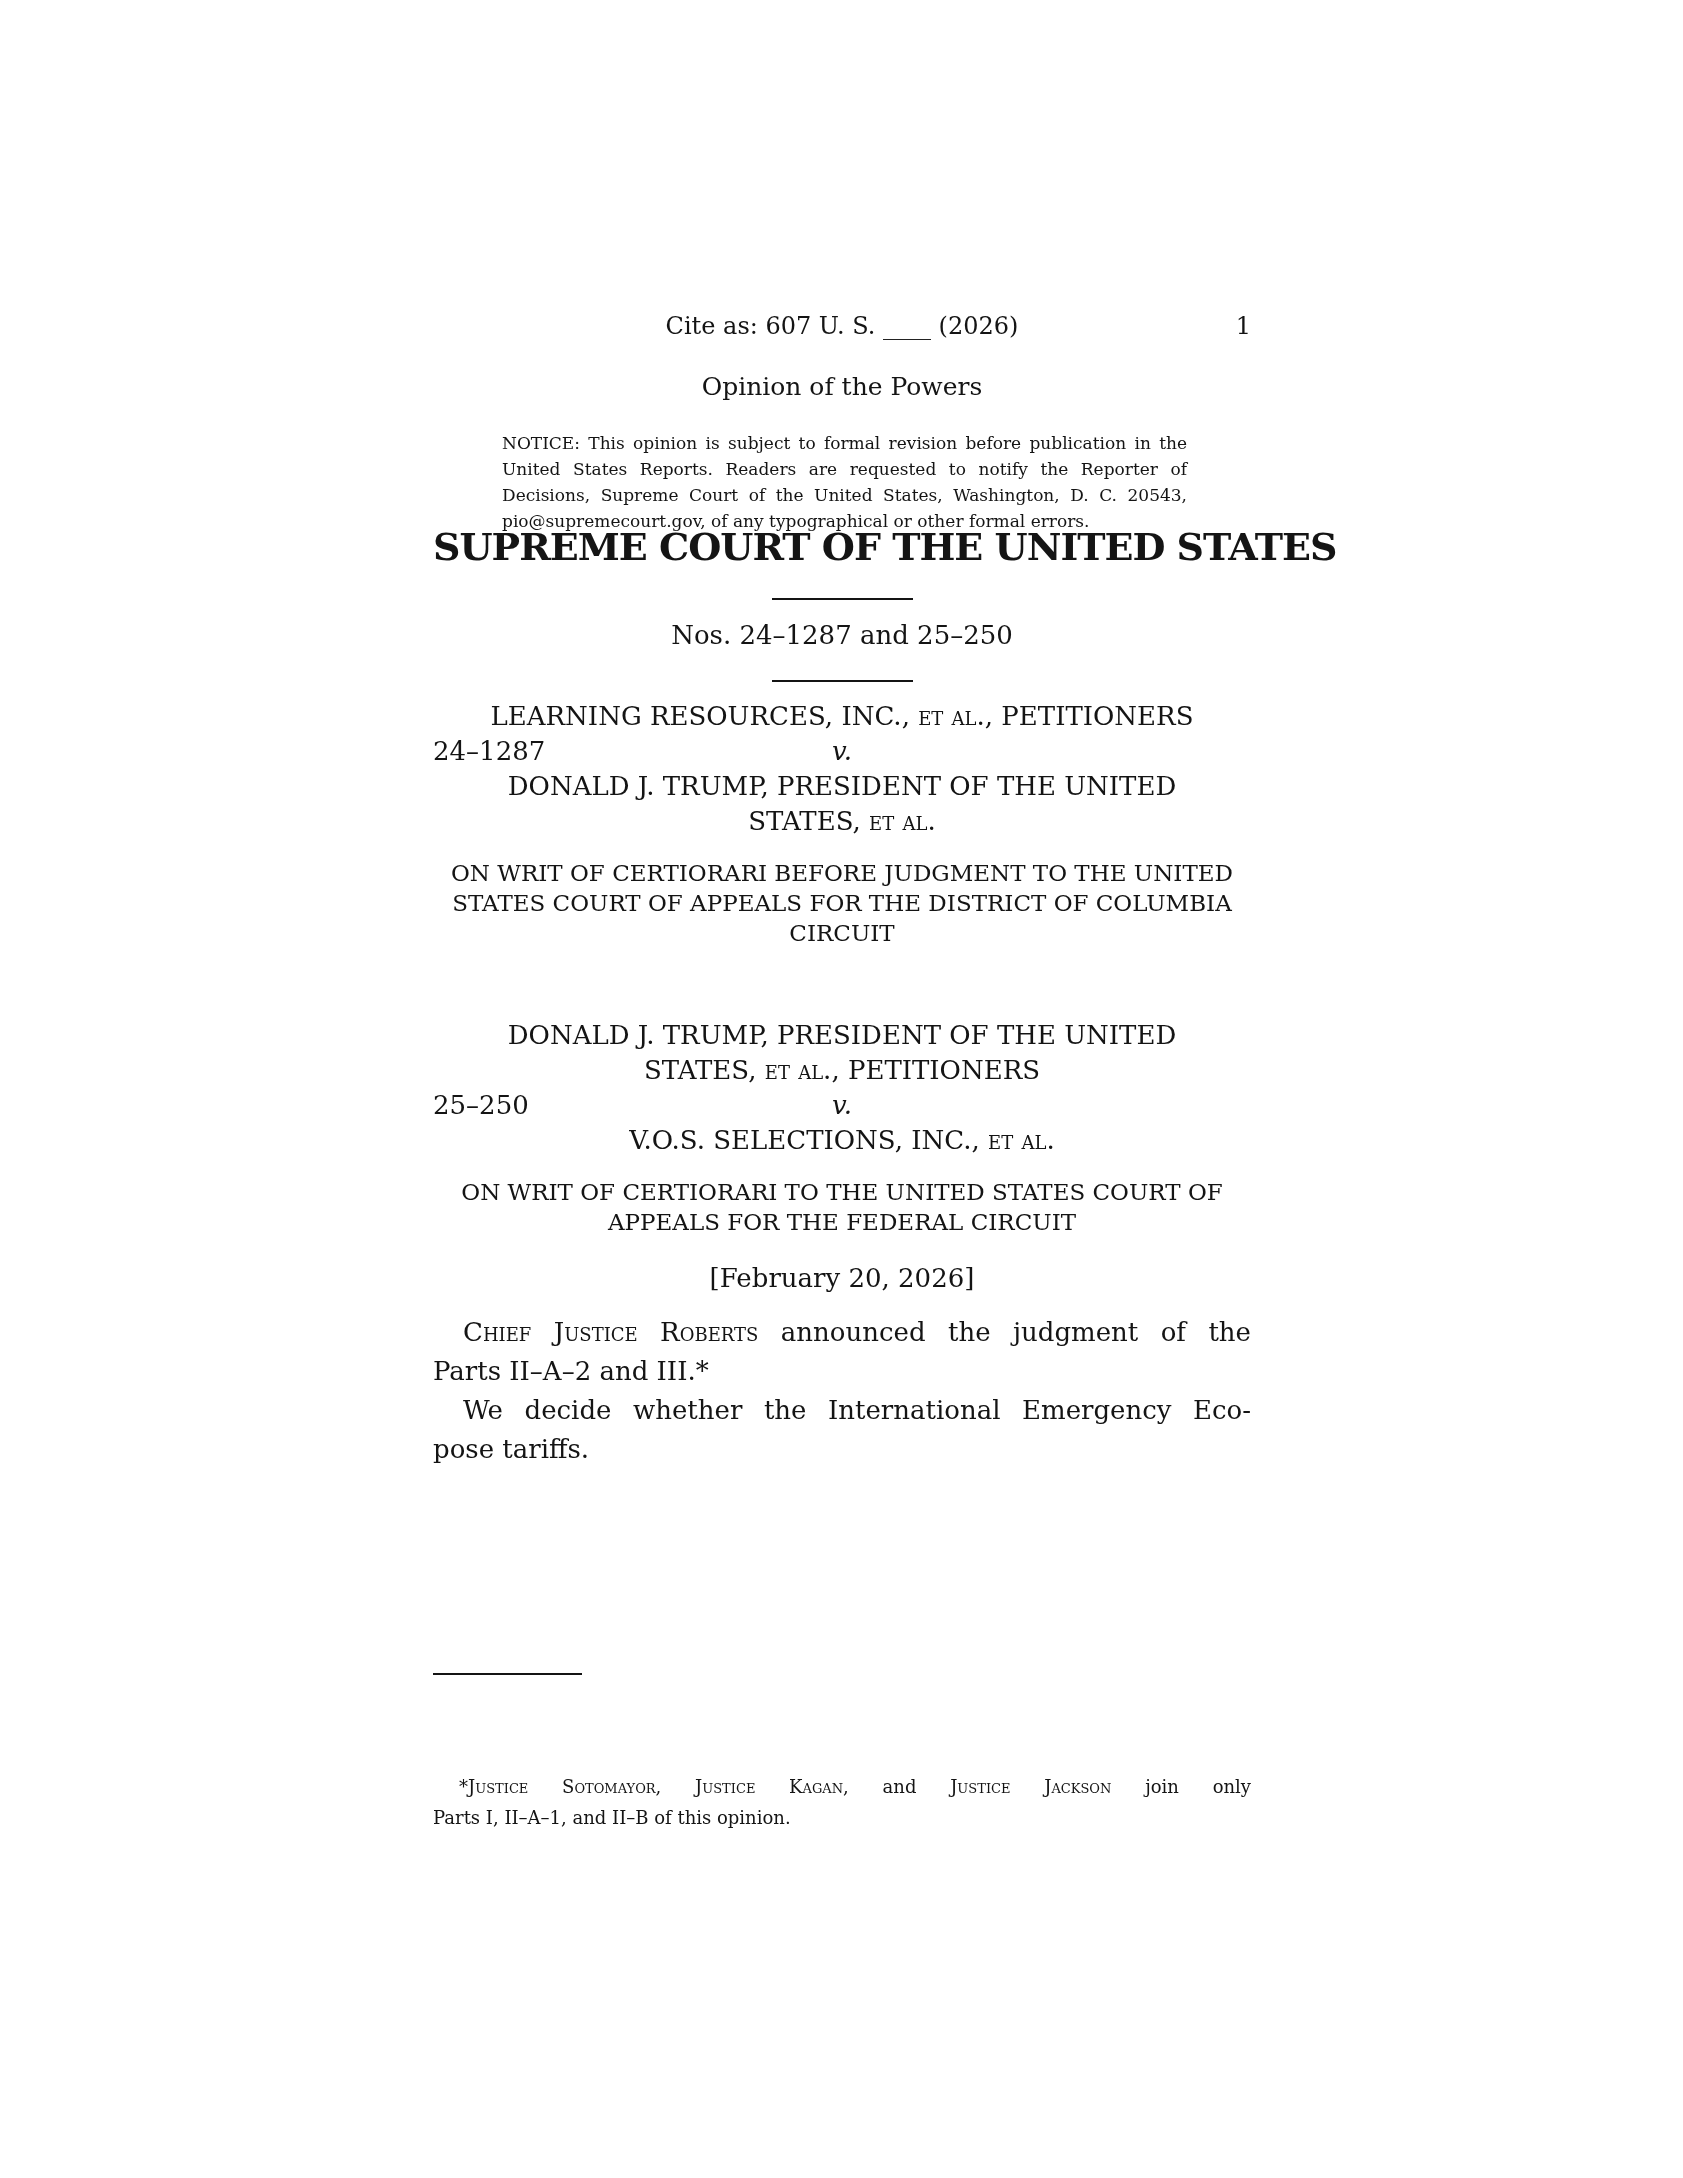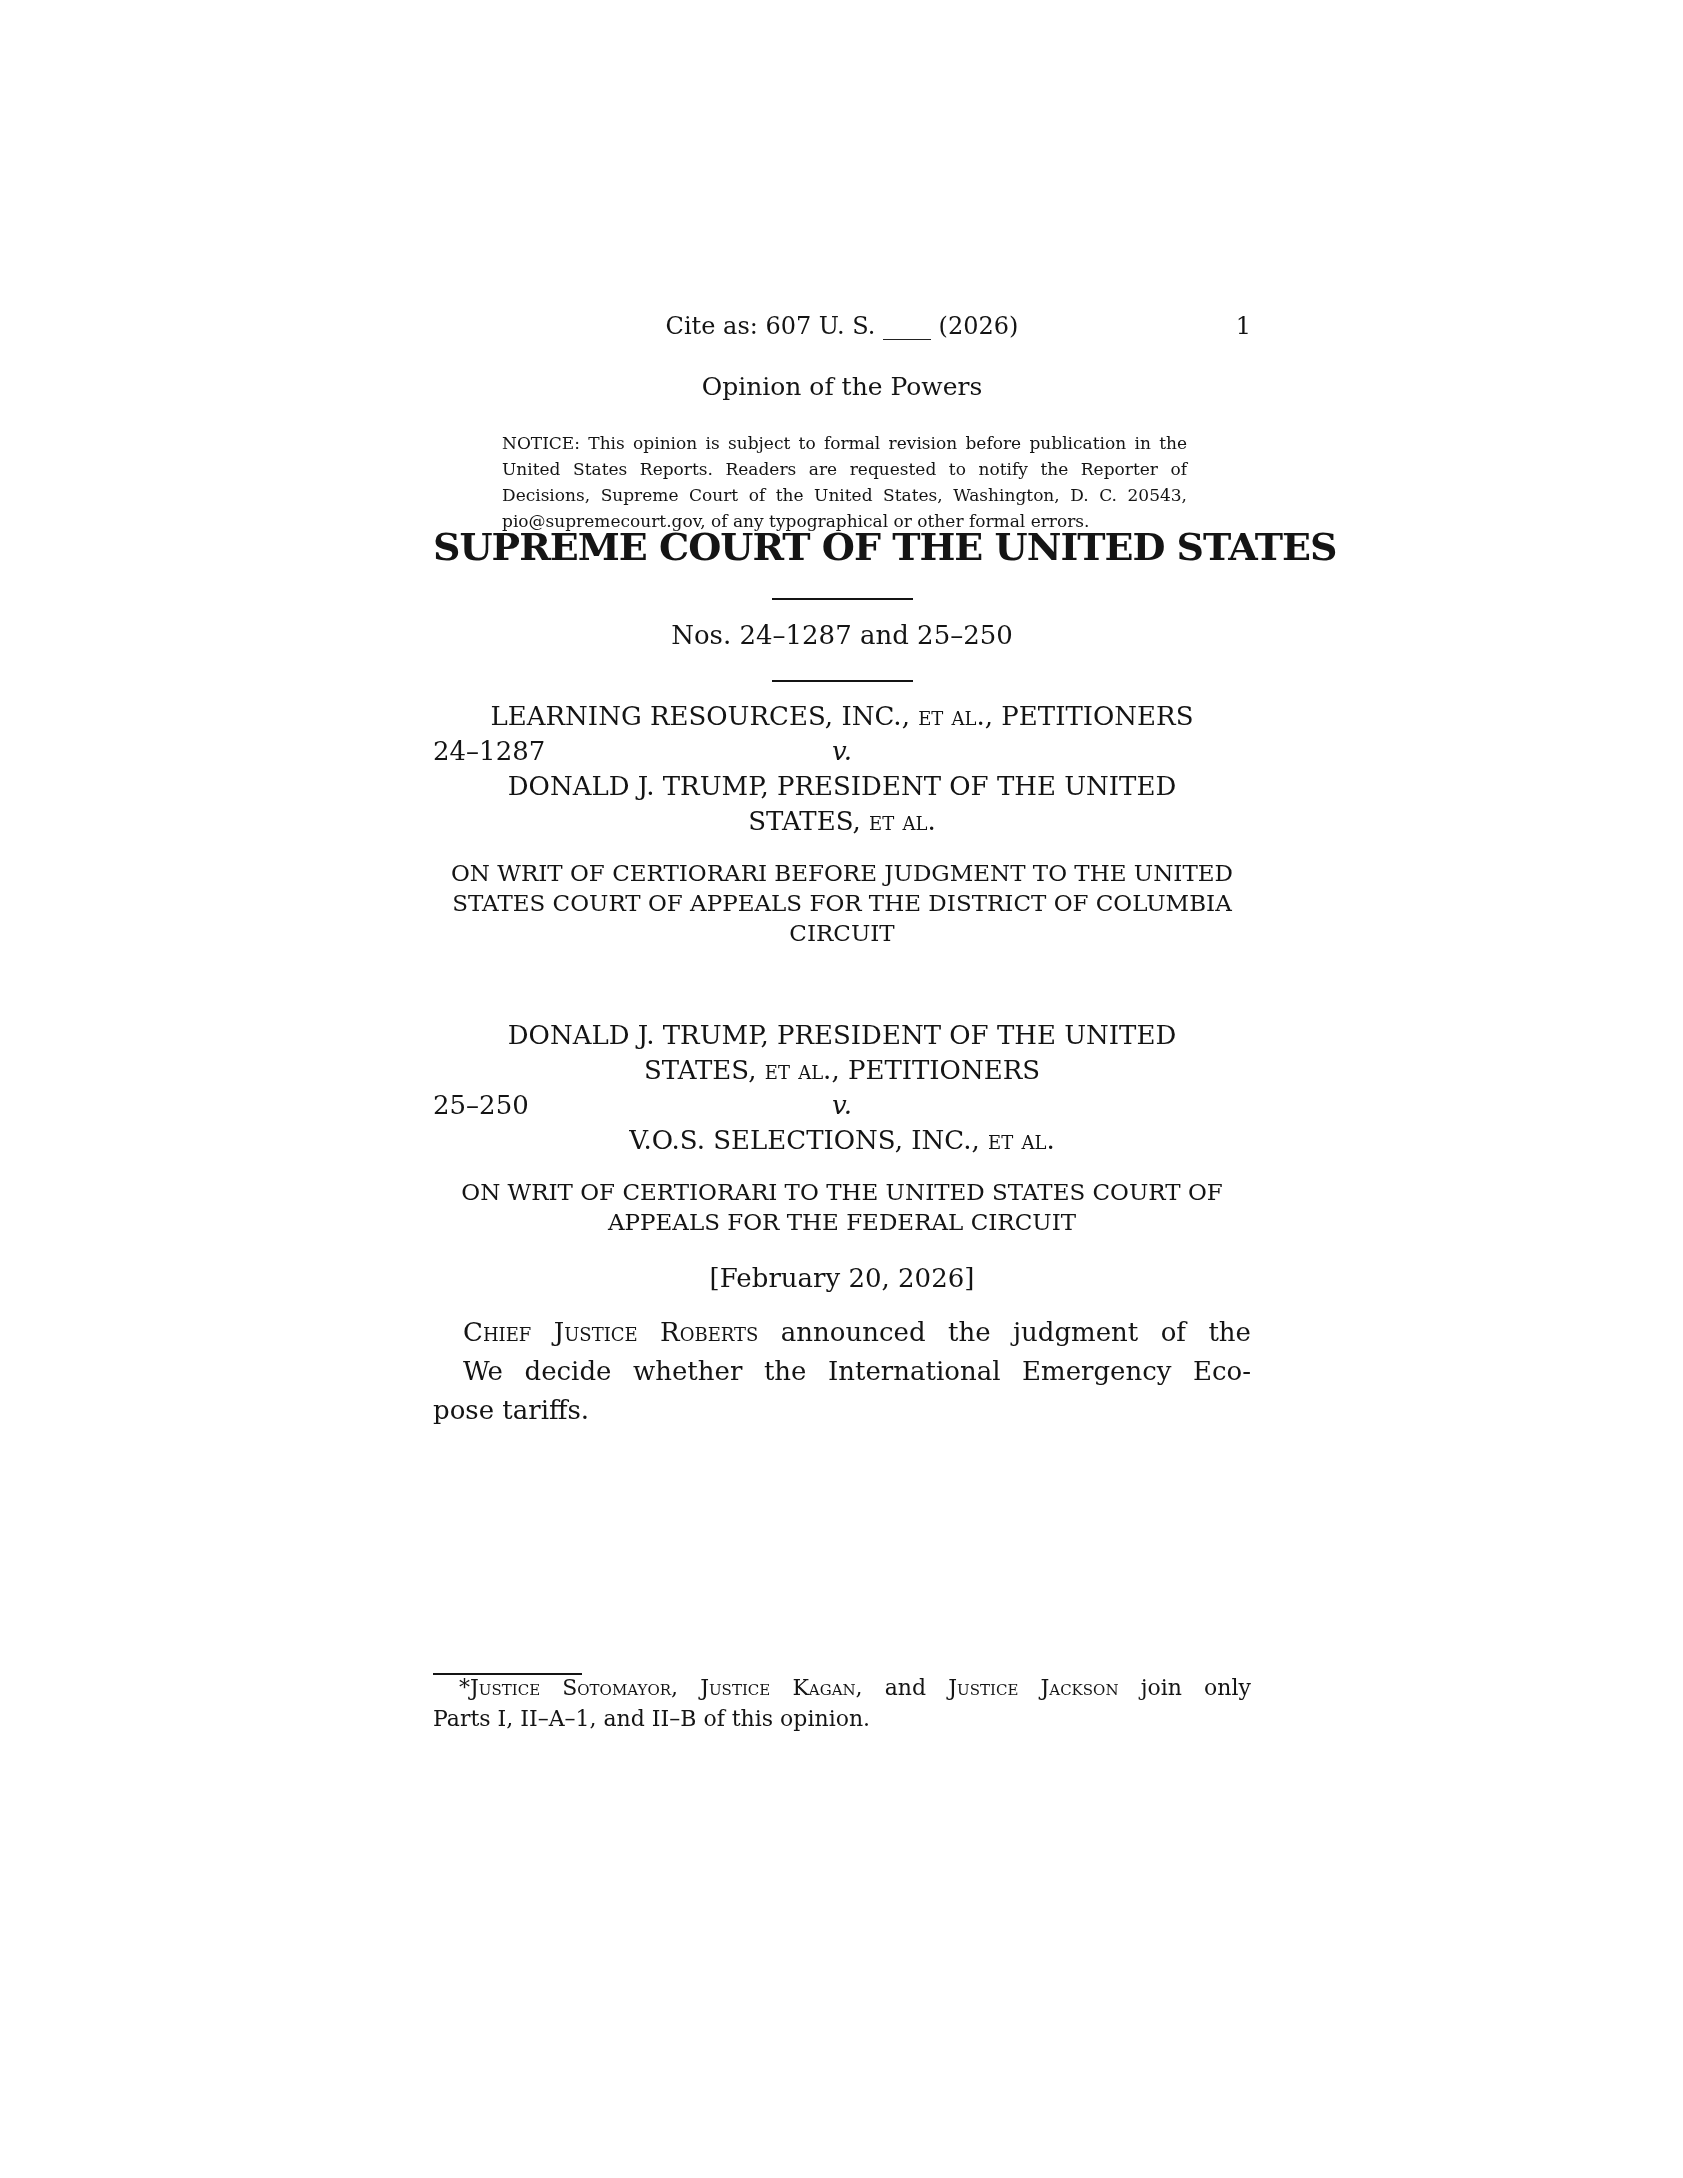--- a/index.html
+++ b/index.html
@@ -50,21 +50,21 @@
   .docket-left{position:absolute;left:0;top:0;}
   .writ{margin-top:19px;font-size:23px;line-height:30px;}
 
   .date-line{top:1261px;font-size:26px;line-height:34px;}
 
   .opinion{top:1313px;font-size:26px;line-height:39px;}
   .opinion .indent{text-indent:30px;}
   .para2{}
 
   .fnrule{position:absolute;left:433px;top:1673px;width:149px;border-top:2px solid #141414;}
-  .footnote{top:1672px;font-size:22px;line-height:31px;}
+  .footnote{top:1771px;font-size:18px;line-height:31px;}
   .footnote .indent{text-indent:26px;}
 </style>
 </head>
 <body>
 
 <div class="page">
 
   <div class="col header-row">
     <div class="header-cite nowrap">Cite as: 607 U. S. ____ (2026)</div>
     <div class="header-pagenum">1</div>
@@ -114,20 +114,21 @@
       <div class="center nowrap">ON WRIT OF CERTIORARI TO THE UNITED STATES COURT OF</div>
       <div class="center nowrap">APPEALS FOR THE FEDERAL CIRCUIT</div>
     </div>
   </div>
 
   <div class="col center date-line">[February 20, 2026]</div>
 
   <div class="col opinion">
     <div>
       <div class="jline indent"><span class="sc">Chief Justice Roberts</span><span> announced the judgment of the</span></div>
+      <div class="lastline">Parts II–A–2 and III.*</div>
     </div>
     <div class="para2">
       <div class="jline indent">We decide whether the International Emergency Eco-</div>
       <div class="lastline">pose tariffs.</div>
     </div>
   </div>
 
   <div class="fnrule"></div>
   <div class="col footnote">
     <div class="jline indent"><span>*</span><span class="sc">Justice Sotomayor</span><span>, </span><span class="sc">Justice Kagan</span><span>, and </span><span class="sc">Justice Jackson</span><span> join only</span></div>

